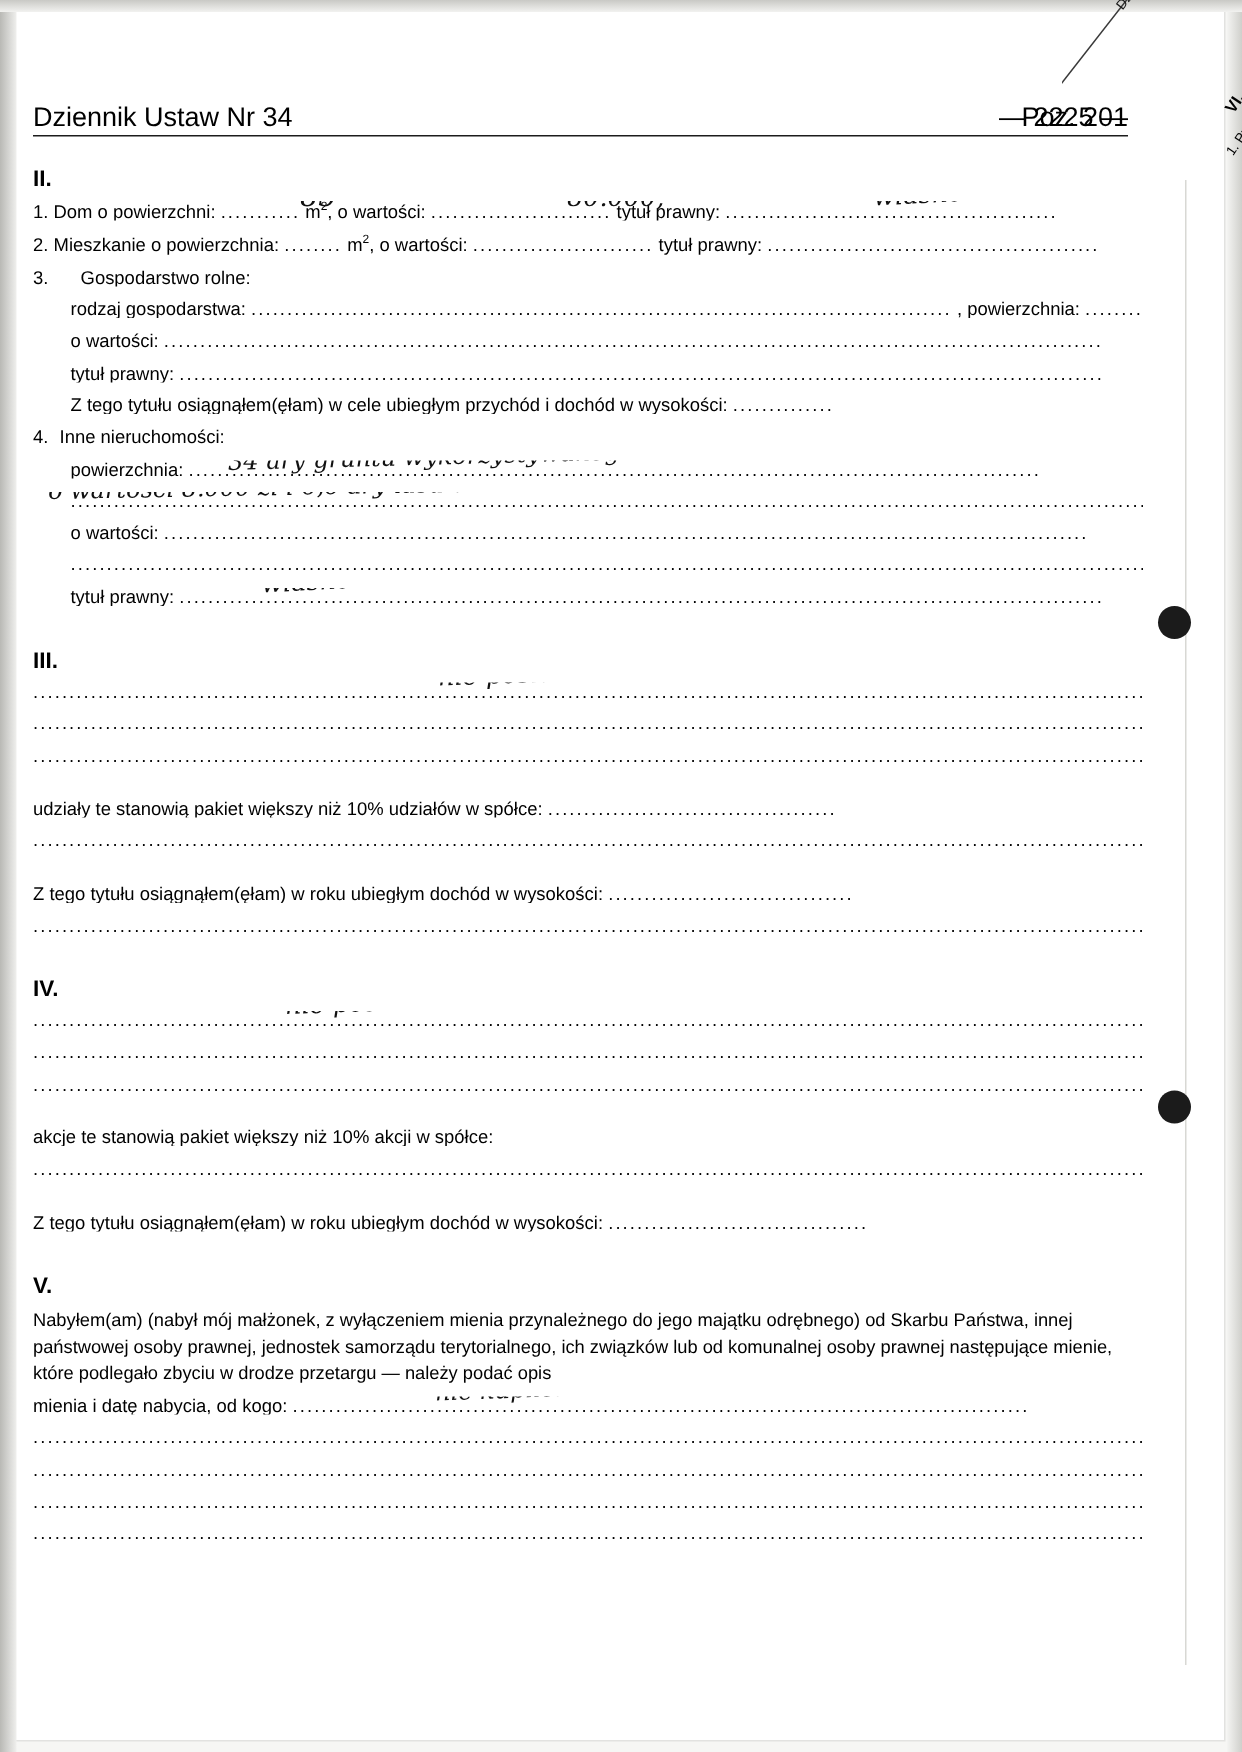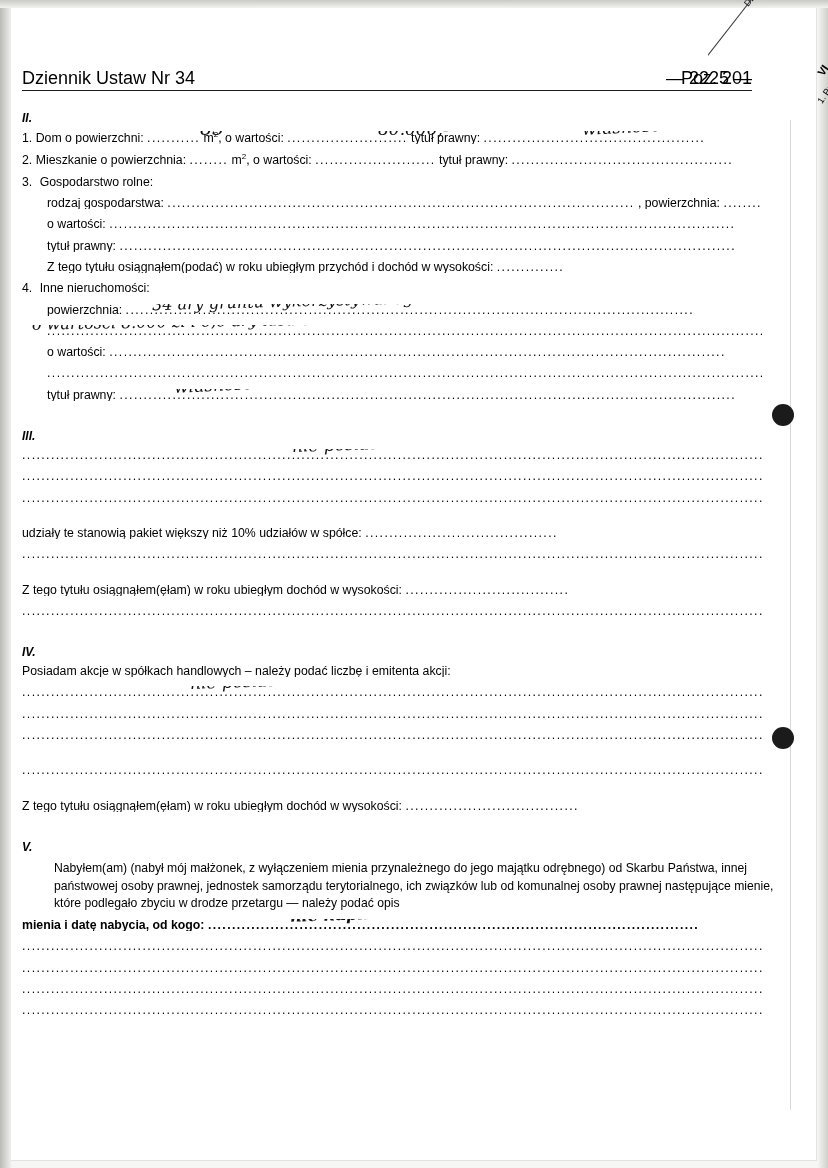--- a/index.html
+++ b/index.html
@@ -137,23 +137,22 @@
   .content {
     position: absolute;
     left: 22px; top: 112px;
     width: 740px;
     font-size: 12.3px;
     line-height: 1.0;
   }
 
   .sec-roman {
     font-weight: bold;
-    font-size: 12px;
+    font-size: 15px;
     margin: 0 0 7px 0;
-    font-style: italic;
   }
 
   .row {
     position: relative;
     margin-bottom: 9px;
     white-space: nowrap;
     overflow: hidden;
   }
   .row.indent { padding-left: 25px; }
   .dots {
@@ -232,21 +231,21 @@
     <span> Mieszkanie o powierzchnia: </span>
     <span class="dots">........</span>
     <span> m<sup>2</sup>, o wartości: </span>
     <span class="dots">.........................</span>
     <span> tytuł prawny: </span>
     <span class="dots">..............................................</span>
   </div>
 
   <div class="row">
     <span>3.</span>
-    <span style="margin-left:4px;">Gospodarstwo rolne:</span>
+    <span style="margin-left:18px;">Gospodarstwo rolne:</span>
   </div>
 
   <div class="row indent">
     <span>rodzaj gospodarstwa:</span>
     <span class="dots"> .................................................................................................</span>
     <span>, powierzchnia:</span>
     <span class="dots"> ..................</span>
   </div>
 
   <div class="row indent">
@@ -254,21 +253,21 @@
     <span class="dots"> ..................................................................................................................................</span>
   </div>
 
 
   <div class="row indent">
     <span>tytuł prawny:</span>
     <span class="dots"> ................................................................................................................................</span>
   </div>
 
   <div class="row indent">
-    <span>Z tego tytułu osiągnąłem(podać) w roku ubiegłym przychód i dochód w wysokości:</span>
+    <span>Z tego tytułu osiągnąłem(ęłam) w cele ubiegłym przychód i dochód w wysokości:</span>
     <span class="dots"> ..............</span>
   </div>
 
   <div class="row">
     <span>4.</span>
     <span style="margin-left:4px;">Inne nieruchomości:</span>
   </div>
 
   <div class="row indent" style="position:relative;">
     <span>powierzchnia:</span>
@@ -329,53 +328,53 @@
     <span class="dots"> ..................................</span>
   </div>
   <div class="row">
     <span class="dots">................................................................................................................................................................</span>
   </div>
 
   <div class="sec-gap"></div>
 
   <div class="sec-roman">IV.</div>
 
-  <div class="row">Posiadam akcje w spółkach handlowych – należy podać liczbę i emitenta akcji:</div>
 
   <div class="row" style="position:relative;">
     <span class="dots">................................................................................................................................................................</span>
     <span class="hw" style="left:168px; top:-13px; font-size:17px; transform:rotate(-2deg);">nie posiadam</span>
   </div>
   <div class="row">
     <span class="dots">................................................................................................................................................................</span>
   </div>
   <div class="row">
     <span class="dots">................................................................................................................................................................</span>
   </div>
 
   <div class="blockgap"></div>
 
+  <div class="row">akcje te stanowią pakiet większy niż 10% akcji w spółce:</div>
   <div class="row">
     <span class="dots">................................................................................................................................................................</span>
   </div>
 
   <div class="blockgap"></div>
 
   <div class="row">
     <span>Z tego tytułu osiągnąłem(ęłam) w roku ubiegłym dochód w wysokości:</span>
     <span class="dots"> ....................................</span>
   </div>
 
   <div class="sec-gap"></div>
 
   <div class="sec-roman">V.</div>
 
-  <div class="para" style="width:726px;margin-left:32px;">Nabyłem(am) (nabył mój małżonek, z wyłączeniem mienia przynależnego do jego majątku odrębnego) od Skarbu Państwa, innej państwowej osoby prawnej, jednostek samorządu terytorialnego, ich związków lub od komunalnej osoby prawnej następujące mienie, które podlegało zbyciu w drodze przetargu — należy podać opis</div>
-
-  <div class="row" style="position:relative;font-weight:bold;">
+  <div class="para" style="width:726px;">Nabyłem(am) (nabył mój małżonek, z wyłączeniem mienia przynależnego do jego majątku odrębnego) od Skarbu Państwa, innej państwowej osoby prawnej, jednostek samorządu terytorialnego, ich związków lub od komunalnej osoby prawnej następujące mienie, które podlegało zbyciu w drodze przetargu — należy podać opis</div>
+
+  <div class="row" style="position:relative;">
     <span>mienia i datę nabycia, od kogo:</span>
     <span class="dots"> ......................................................................................................</span>
     <span class="hw" style="left:268px; top:-12px; font-size:16px; transform:rotate(-2deg);">nie kupiłem</span>
   </div>
 
   <div class="row">
     <span class="dots">................................................................................................................................................................</span>
   </div>
   <div class="row">
     <span class="dots">................................................................................................................................................................</span>

